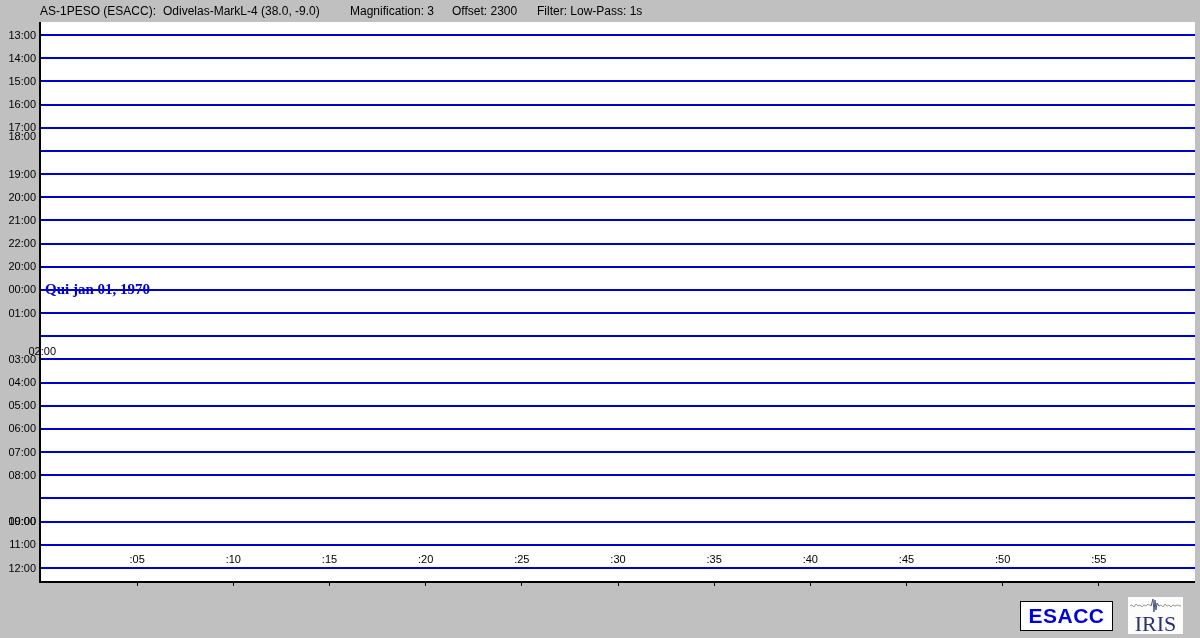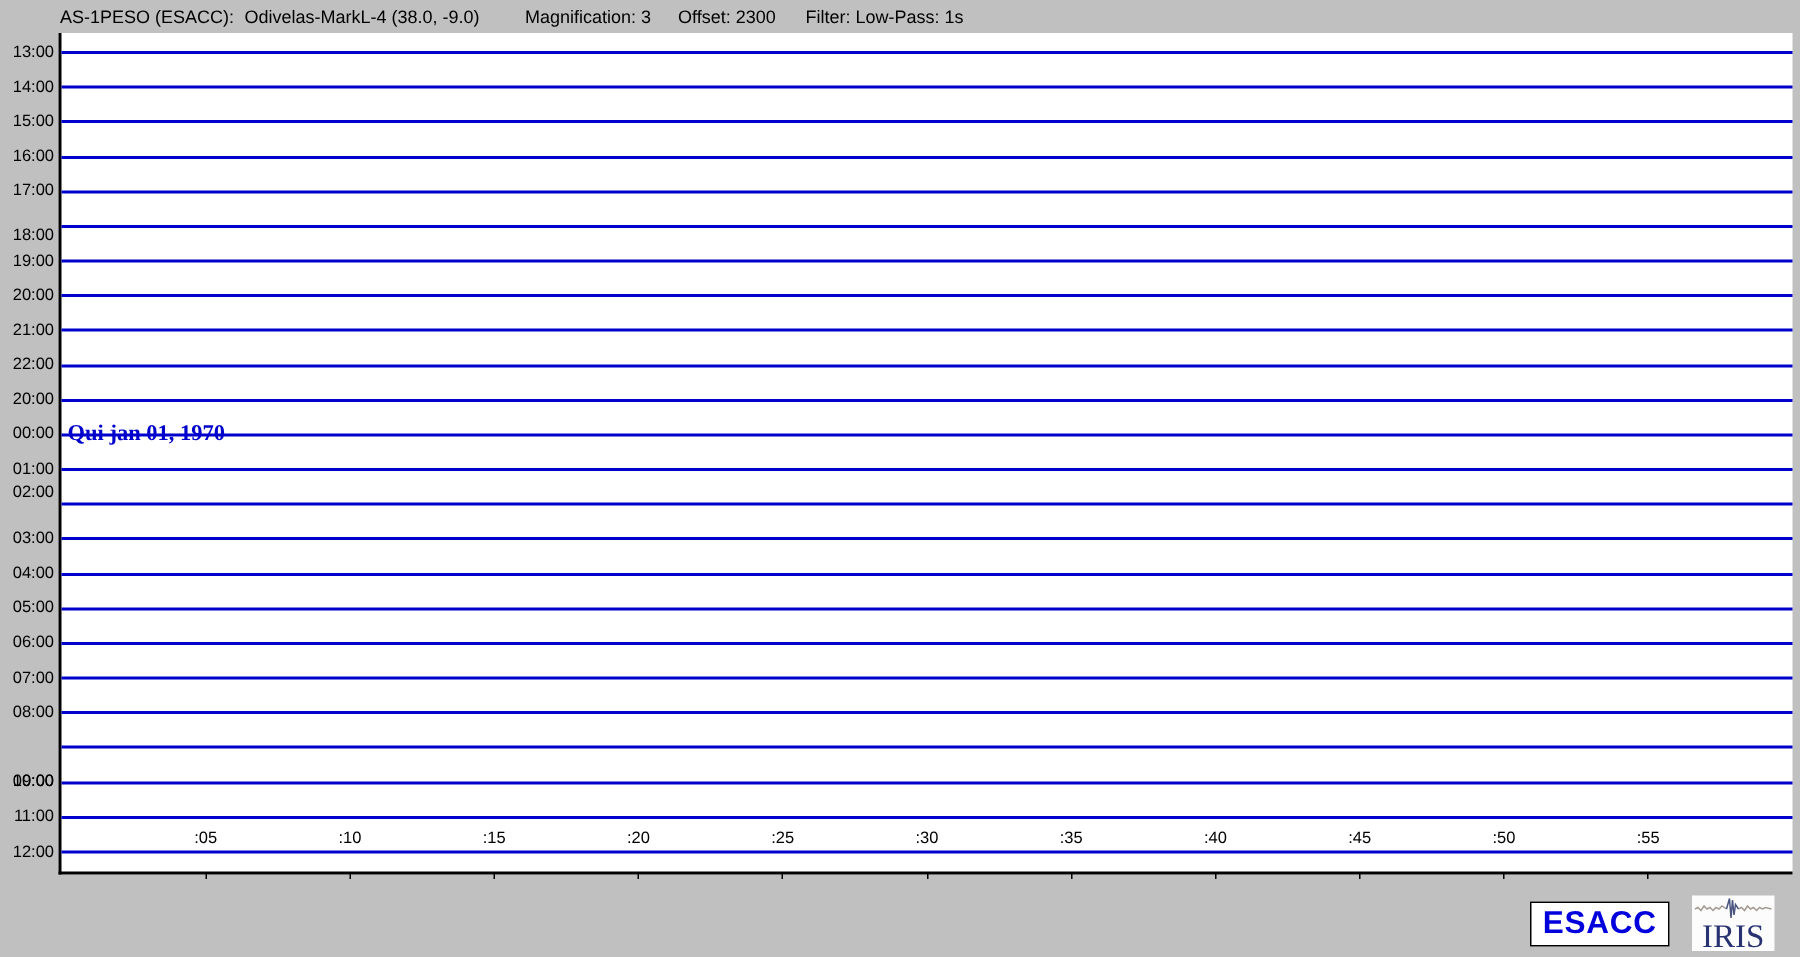--- a/index.html
+++ b/index.html
@@ -95,29 +95,29 @@
     <div class="trace" style="top: 12px; background: rgb(0, 0, 204);"></div>
   <div id="date-annotation" style="left: 4px; top: 258.914px; color: rgb(0, 0, 204);">Qui jan 01, 1970</div>
 </div>
 
 <div id="axes">
     <div class="hour-label" style="top: 28.5px;">13:00</div>
     <div class="hour-label" style="top: 51.674px;">14:00</div>
     <div class="hour-label" style="top: 74.848px;">15:00</div>
     <div class="hour-label" style="top: 98.022px;">16:00</div>
     <div class="hour-label" style="top: 121.196px;">17:00</div>
-    <div class="hour-label" style="top: 151px;">18:00</div>
+    <div class="hour-label" style="top: 130px;">18:00</div>
     <div class="hour-label" style="top: 167.544px; text-align: right;">19:00</div>
     <div class="hour-label" style="top: 190.718px;">20:00</div>
     <div class="hour-label" style="top: 213.892px;">21:00</div>
     <div class="hour-label" style="top: 237.066px;">22:00</div>
     <div class="hour-label" style="top: 260.24px;">20:00</div>
     <div class="hour-label" style="top: 283.414px;">00:00</div>
     <div class="hour-label" style="top: 306.588px;">01:00</div>
-    <div class="hour-label" style="top: 322px;">02:00</div>
+    <div class="hour-label" style="top: 345px; padding-left: 20px;">02:00</div>
     <div class="hour-label" style="top: 352.936px;">03:00</div>
     <div class="hour-label" style="top: 376.11px;">04:00</div>
     <div class="hour-label" style="top: 399.284px;">05:00</div>
     <div class="hour-label" style="top: 422.458px;">06:00</div>
     <div class="hour-label" style="top: 445.632px;">07:00</div>
     <div class="hour-label" style="top: 468.806px;">08:00</div>
     <div class="hour-label" style="top: 515px;">09:00</div>
     <div class="hour-label" style="top: 515.154px;">10:00</div>
     <div class="hour-label" style="top: 538.328px;">11:00</div>
     <div class="hour-label" style="top: 561.502px;">12:00</div>

